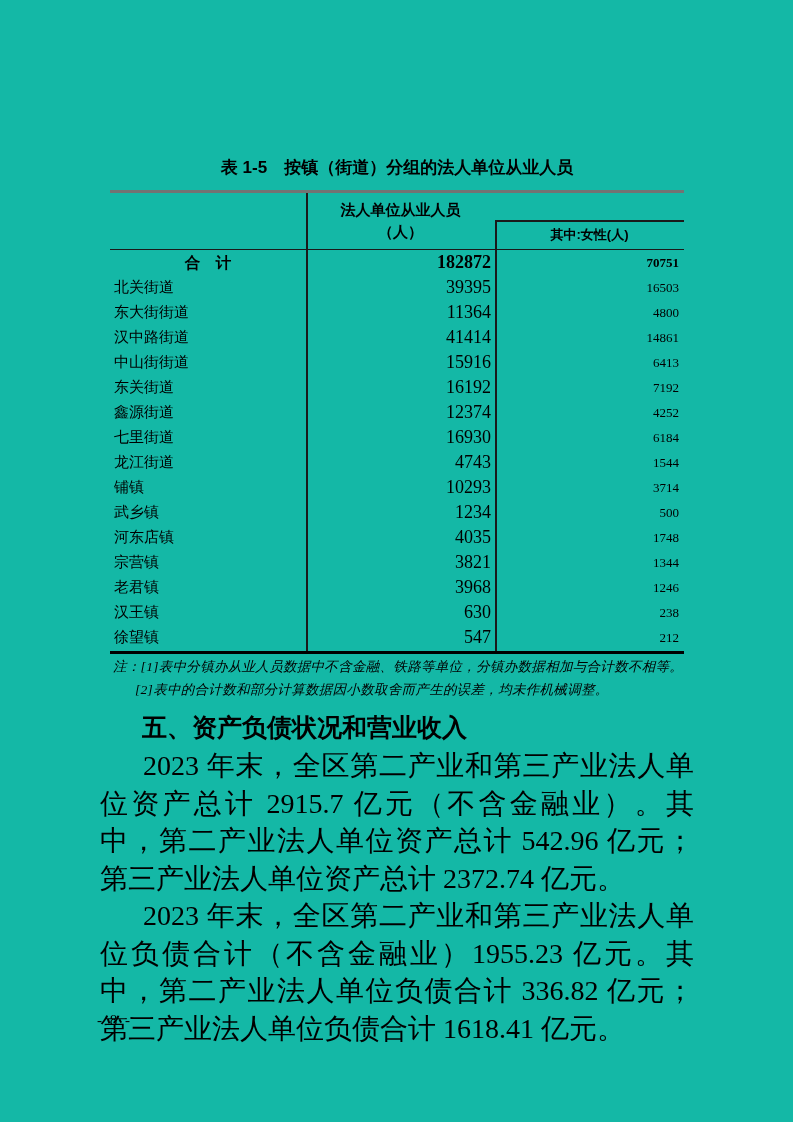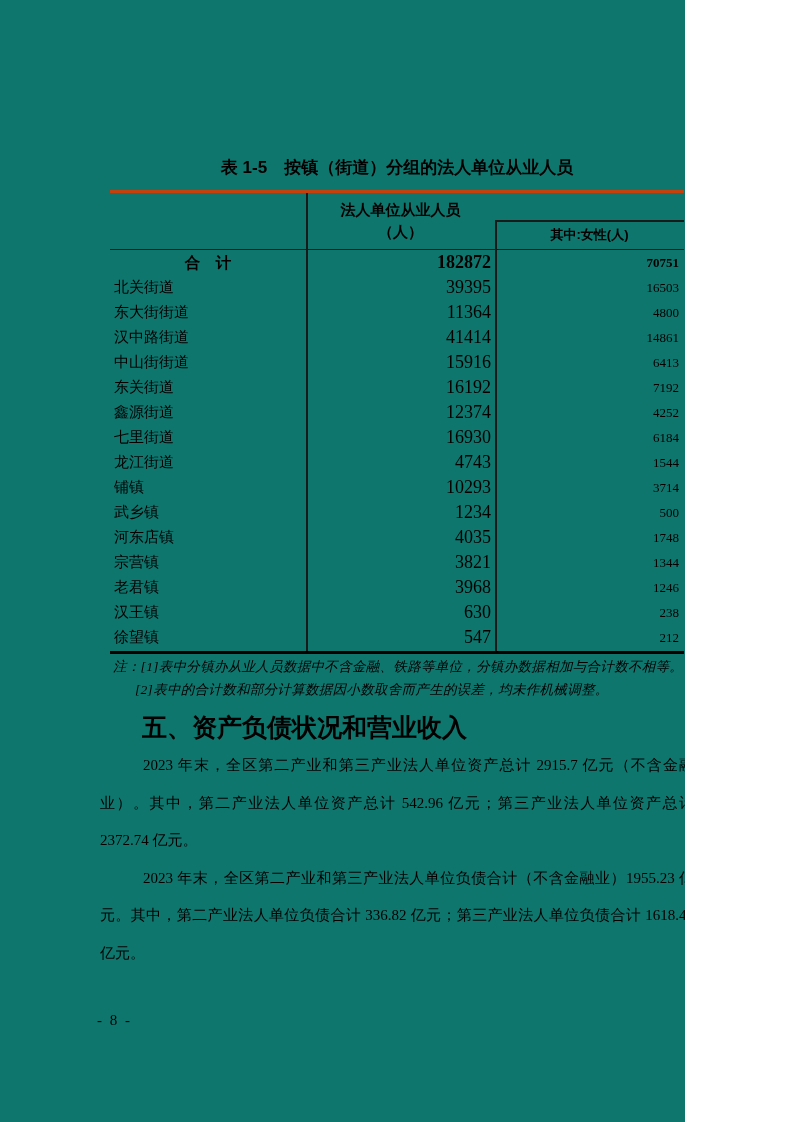--- a/index.html
+++ b/index.html
@@ -1,42 +1,42 @@
 <!DOCTYPE html>
 <html><head>
 <meta charset="utf-8">
 <style>
   * { margin: 0; padding: 0; box-sizing: border-box; }
   html, body { background: #ffffff; }
   .page {
     position: relative;
-    width: 685px;
+    width: 793px;
     height: 1122px;
-    background: #0f766e;
+    background: #14b8a6;
     color: #000000;
     font-family: "Liberation Serif", serif;
     overflow: hidden;
   }
   
   .table-title {
     position: absolute;
     left: 110px; top: 156px; width: 574px;
     text-align: center;
     font-family: "Liberation Sans", sans-serif;
     font-weight: bold;
     font-size: 17px;
     line-height: 24px;
     color: #000;
   }
   
   .stat-table {
     position: absolute;
     left: 110px; top: 190px;
     width: 574px; height: 464px;
-    border-top: 3px solid #c2410c;
+    border-top: 3px solid #737373;
     border-bottom: 3px solid #000;
   }
   .stat-table .vline1 {
     position: absolute; left: 196px; top: 0; bottom: 0;
     width: 1.5px; background: #1a1a1a;
   }
   .stat-table .vline2 {
     position: absolute; left: 385px; top: 27px; bottom: 0;
     width: 1.5px; background: #1a1a1a;
   }
@@ -102,21 +102,21 @@
     left: 142px; top: 714px;
     font-family: "Liberation Sans", sans-serif;
     font-weight: bold;
     font-size: 25px;
     line-height: 26px;
   }
   
   .body-text {
     position: absolute;
     left: 100px; top: 747px; width: 594px;
-    font-size: 15px;
+    font-size: 28px;
     line-height: 37.5px;
     font-family: "Liberation Serif", serif;
   }
   .body-text p {
     text-align: justify;
     text-align-last: left;
     text-indent: 43px;
   }
   
   .page-number {

